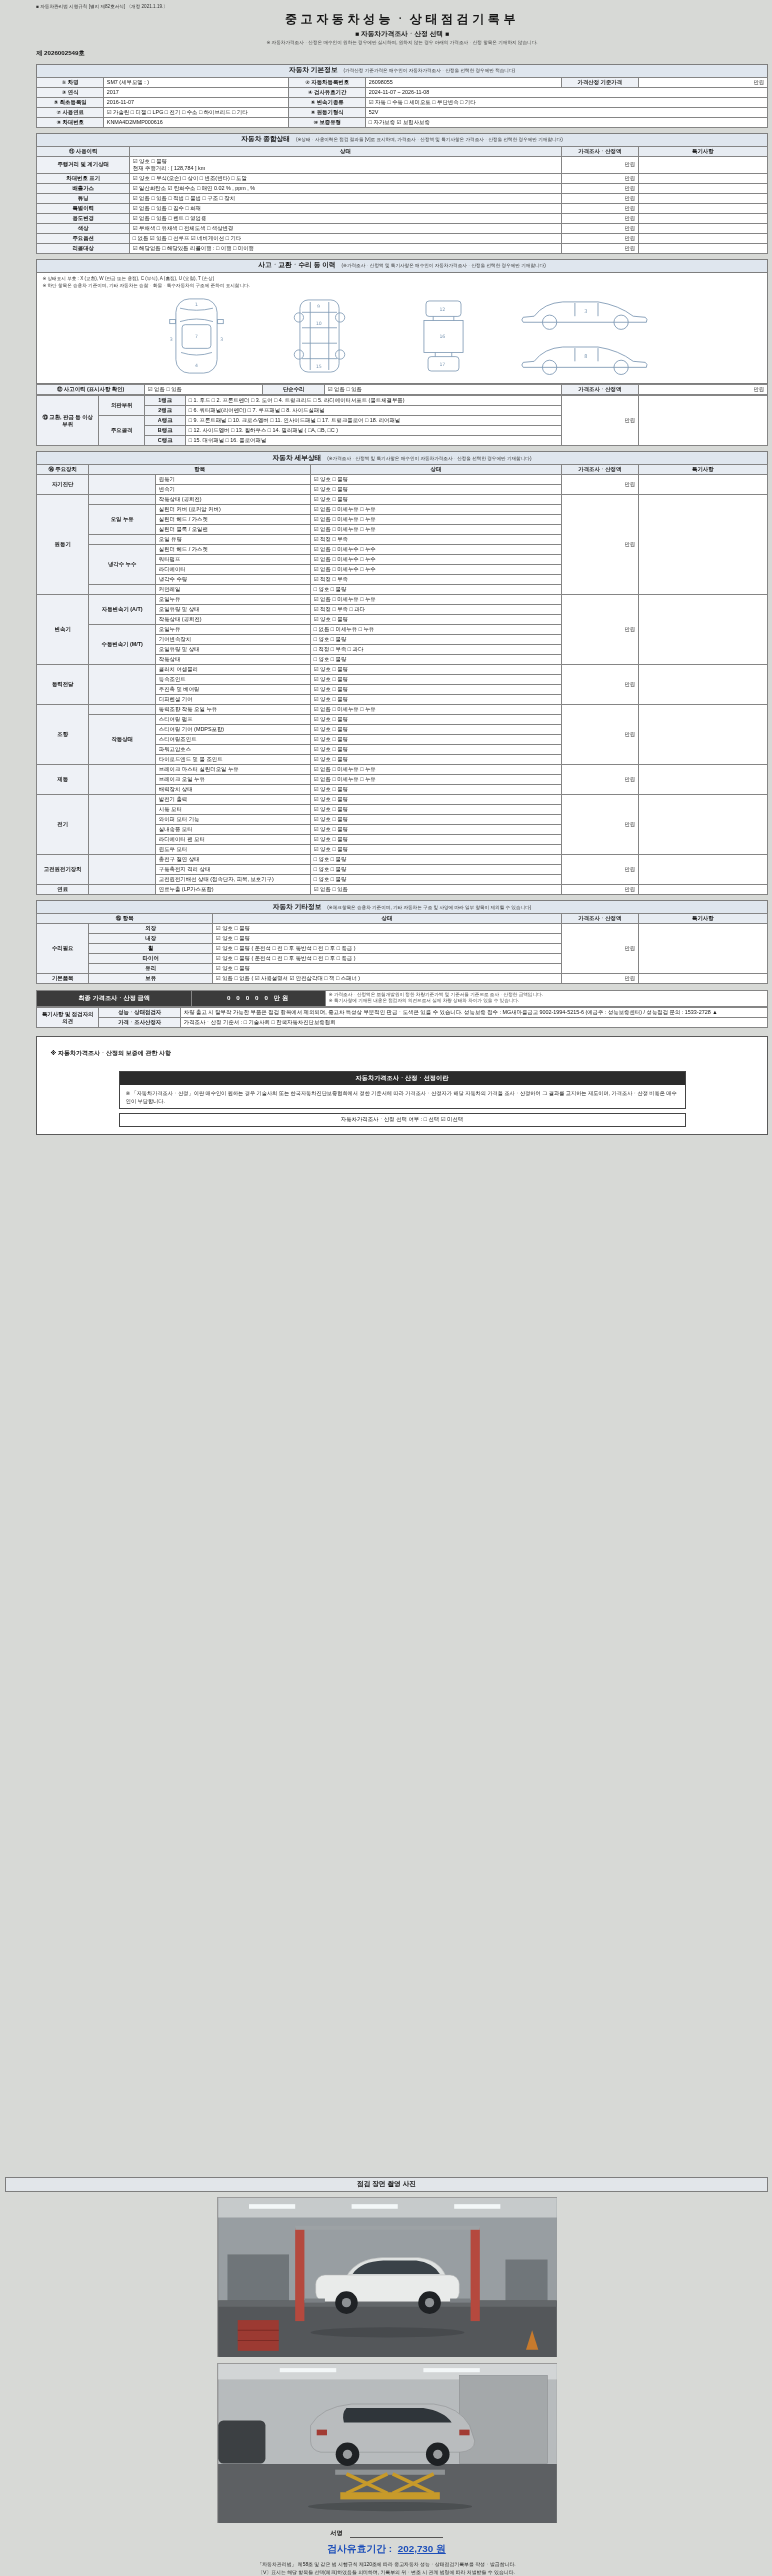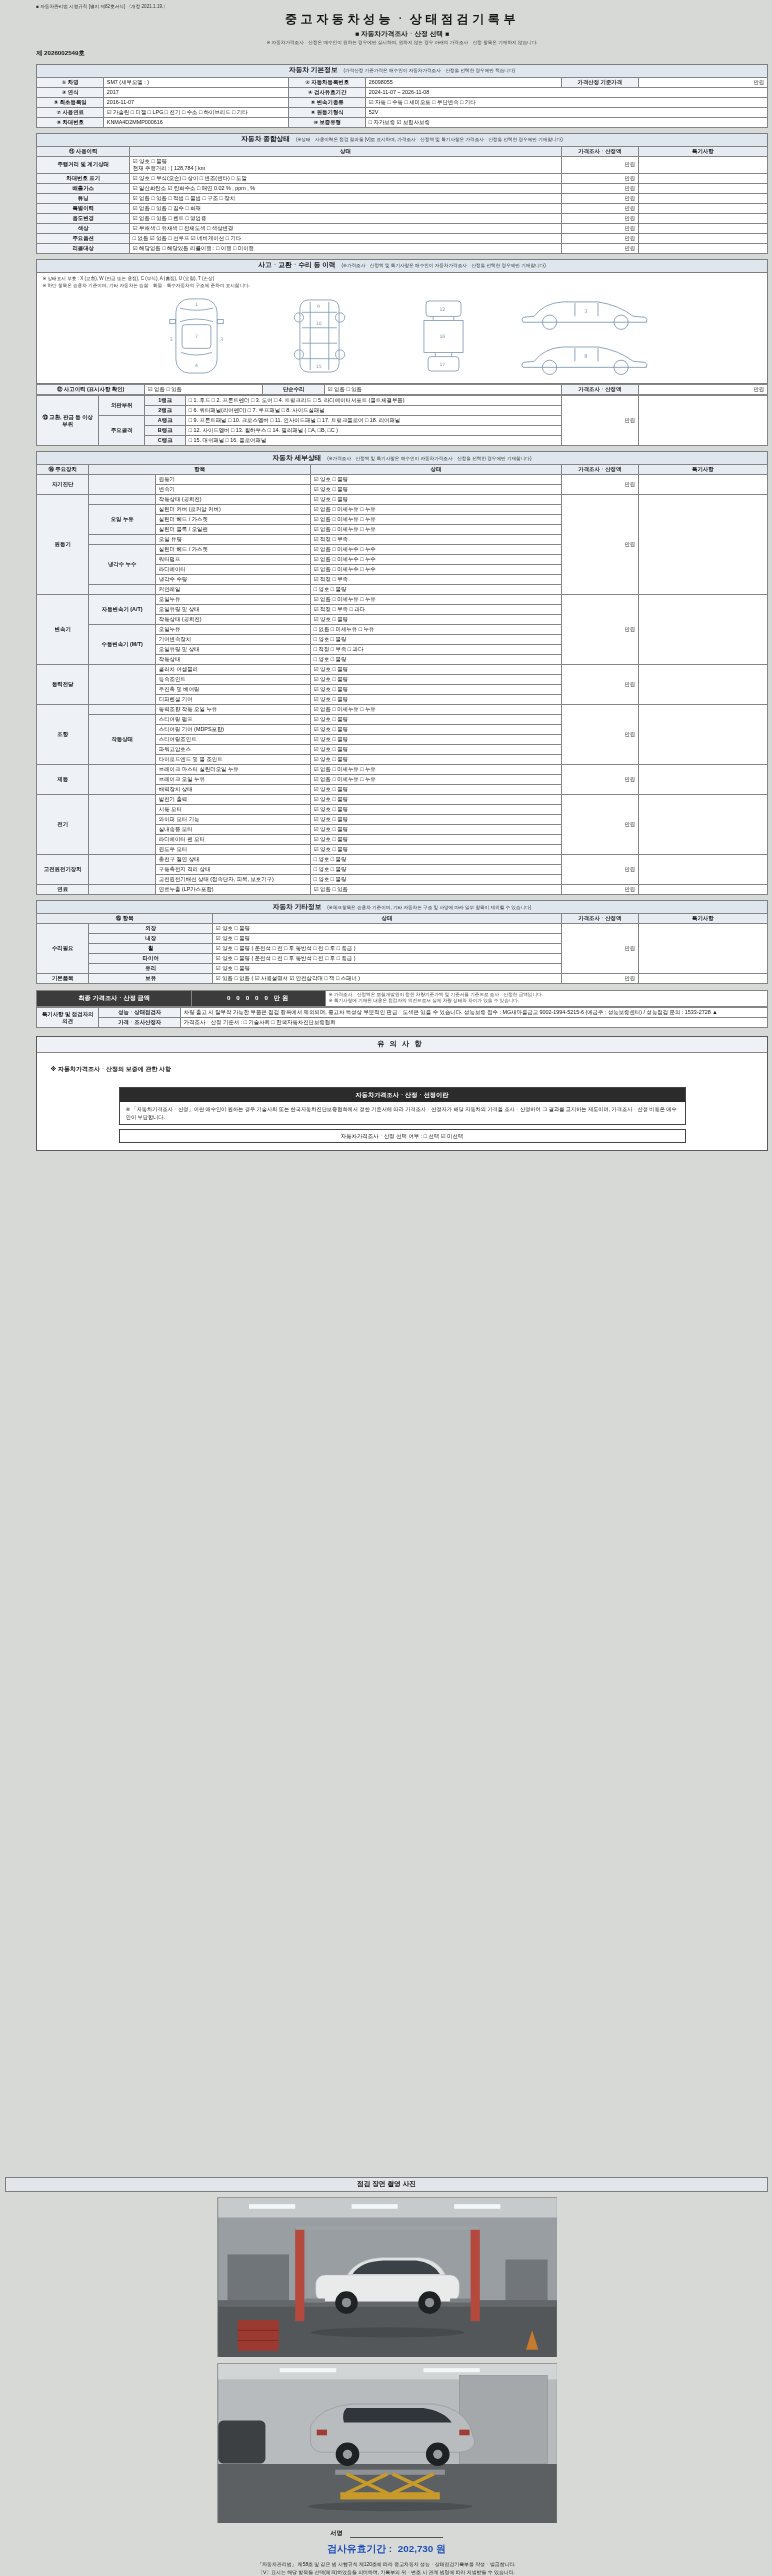--- a/index.html
+++ b/index.html
@@ -39,21 +39,21 @@
   .define-title{background:#2b2b2b;color:#fff;text-align:center;font-weight:bold;font-size:6.2px;padding:2.1px;}
   .define-body{padding:3.1px 6.2px;font-size:5.2px;line-height:1.55;}
   .select-box{width:567px;margin:4.1px auto 0;border:0.5px solid #444;padding:2.6px;text-align:center;font-size:5.4px;}
   .bottom-block{position:absolute;top:2177px;left:5.2px;right:5.2px;}
   .photo-head{border:0.5px solid #7e7e7e;background:#e2e6ea;text-align:center;font-weight:bold;font-size:6.7px;padding:2.1px;}
   .photo{display:block;margin:5.2px auto 0;width:340px;height:160px;border:0.5px solid #9a9a9a;background:#777;}
   .sig-row{display:flex;justify-content:center;align-items:flex-end;gap:7.2px;margin-top:6.2px;}
   .sig-label{font-size:6.2px;font-weight:bold;}
   .sig-line{display:inline-block;width:93px;border-bottom:0.5px solid #555;height:8.2px;}
   .fee{color:#1d4fba;font-weight:bold;font-size:9.8px;text-align:center;margin-top:5.2px;}
-  .fee .fee-val{margin-left:3.1px;}
+  .fee .fee-val{margin-left:3.1px;text-decoration:underline;}
   .footer{margin-top:5.2px;text-align:center;font-size:4.9px;color:#222;line-height:1.55;}
   col.c-lbl{width:67px}col.c-v1{width:185px}col.c-l2{width:77px}col.c-pr{width:77px}col.c-nt{width:129px}
 </style>
 </head>
 <body>
 
 <div class="page">
 
   <div class="topnote">
     <span>■ 자동차관리법 시행규칙 [별지 제82호서식] 〈개정 2021.1.19.〉</span>
@@ -795,21 +795,20 @@
       </tr>
       <tr>
         <td class="lbl">가격ㆍ조사산정자</td>
         <td class="val pre">가격조사ㆍ산정 기준서 : □ 기술사회   □ 한국자동차진단보증협회</td>
       </tr>
     </tbody>
       </table>
   </div>
 
   <div class="notice">
-    <div class="notice-title">유의사항</div>
     <div class="notice-body">
 
         <div class="note-line"></div>
 
         <div class="note-line"></div>
 
         <div class="note-line"></div>
 
         <div class="note-line"></div>
 

